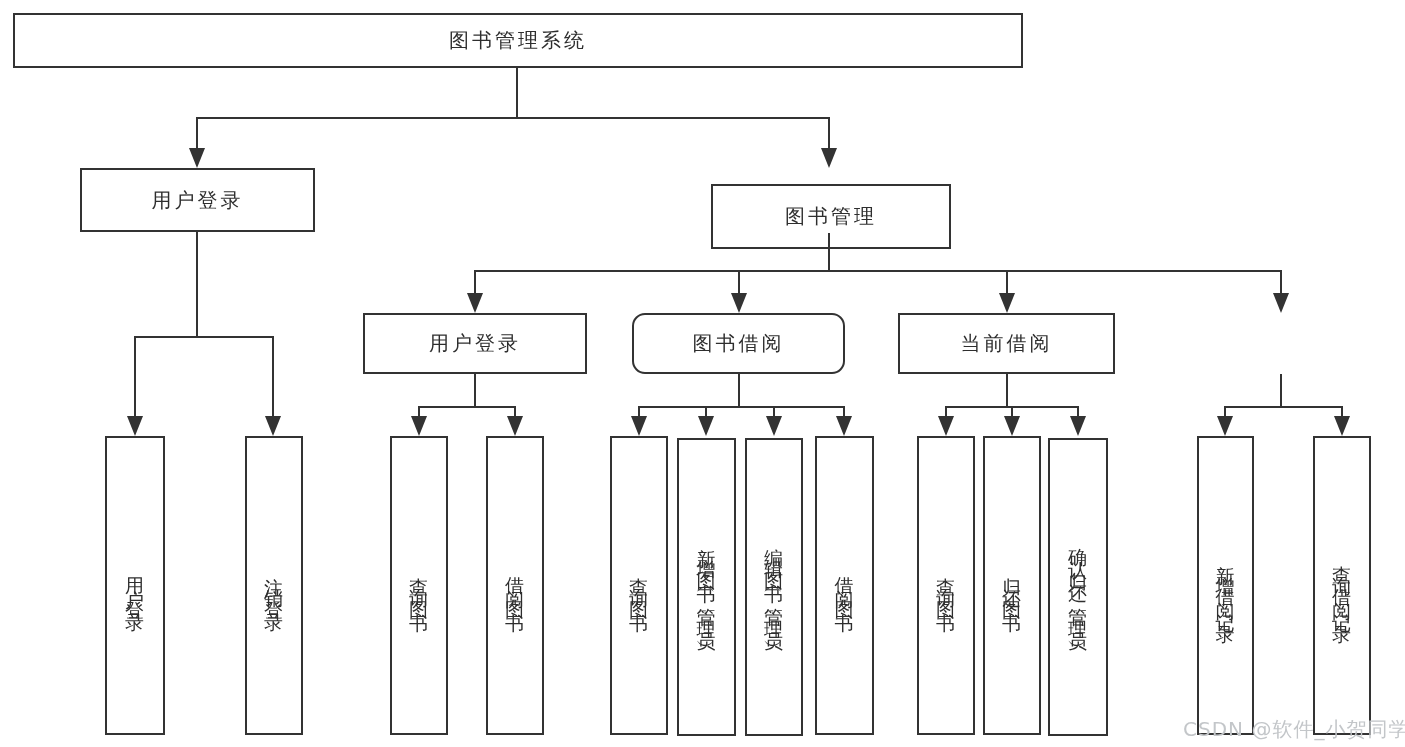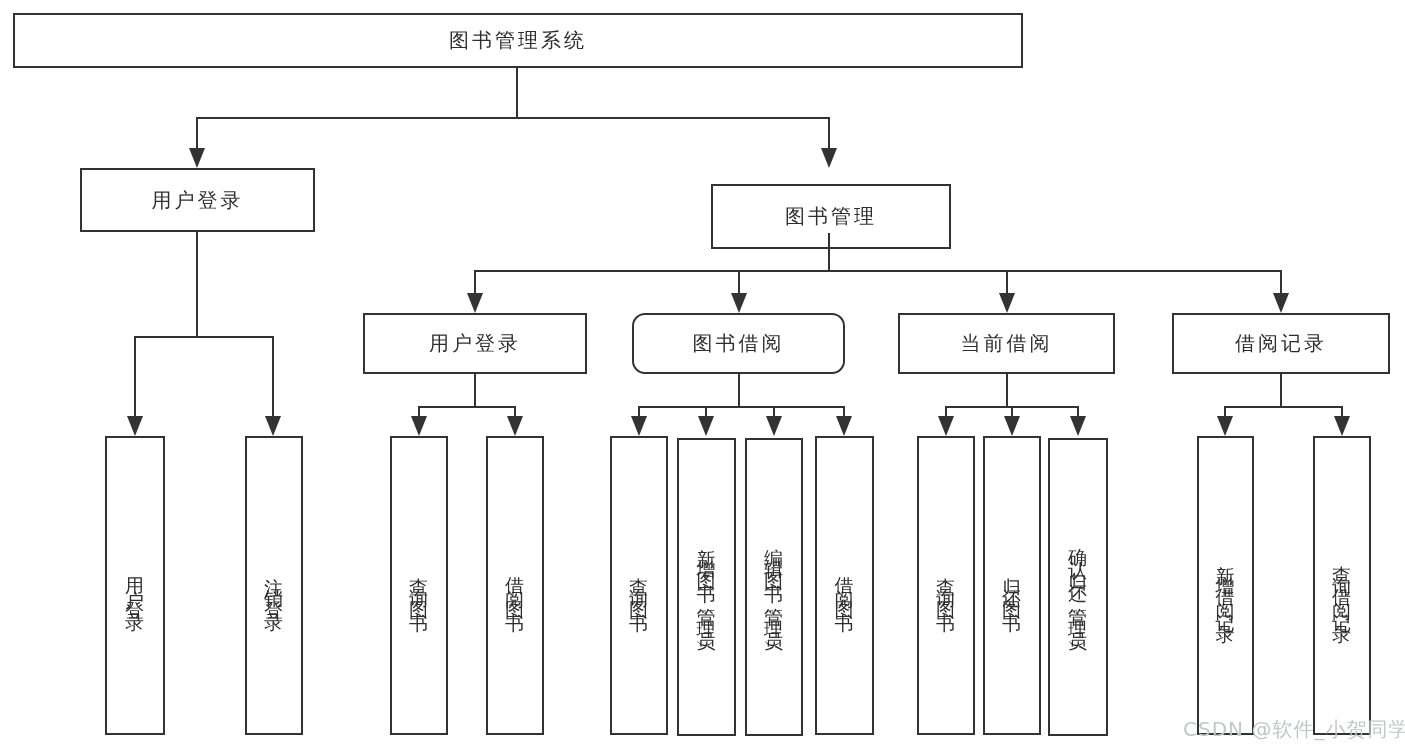--- a/index.html
+++ b/index.html
@@ -80,21 +80,20 @@
   <div class="vl" style="left:738px;top:270px;height:25px;"></div>
   <div class="arr" style="left:731px;top:293px;"></div>
   <div class="vl" style="left:1006px;top:270px;height:25px;"></div>
   <div class="arr" style="left:999px;top:293px;"></div>
   <div class="vl" style="left:1280px;top:270px;height:25px;"></div>
   <div class="arr" style="left:1273px;top:293px;"></div>
 
   <div class="hnode" style="left:363px;top:313px;width:224px;height:61px;">用户登录</div>
   <div class="hnode" style="left:632px;top:313px;width:213px;height:61px;border-radius:13px;">图书借阅</div>
   <div class="hnode" style="left:898px;top:313px;width:217px;height:61px;text-align:center;">当前借阅</div>
-  <div class="hnode" style="left:1172px;top:313px;width:218px;height:61px;">借阅记录</div>
 
   <div class="vl" style="left:474px;top:374px;height:33px;"></div>
   <div class="hl" style="left:418px;top:406px;width:97px;"></div>
   <div class="vl" style="left:418px;top:406px;height:12px;"></div>
   <div class="arr" style="left:411px;top:416px;"></div>
   <div class="vl" style="left:514px;top:406px;height:12px;"></div>
   <div class="arr" style="left:507px;top:416px;"></div>
 
   <div class="vl" style="left:738px;top:374px;height:33px;"></div>
   <div class="hl" style="left:638px;top:406px;width:206px;"></div>

